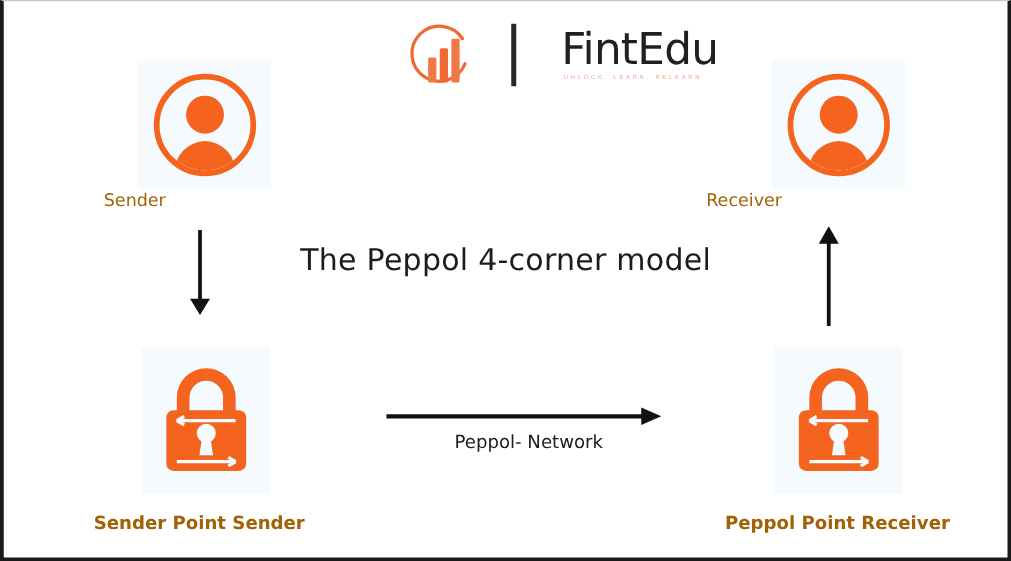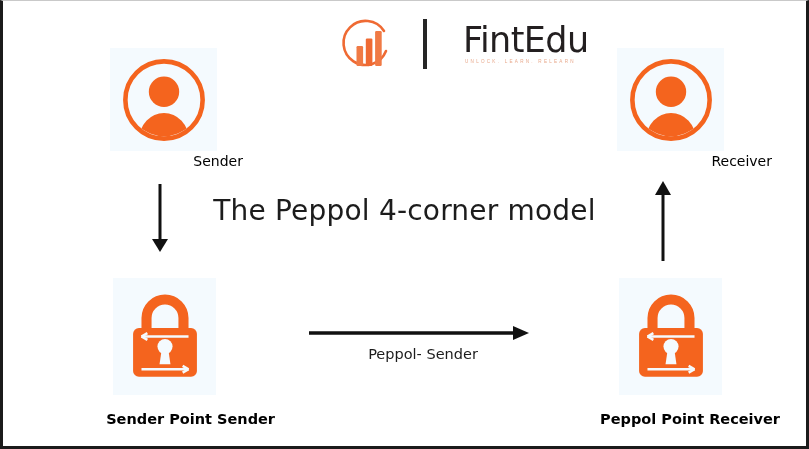--- a/index.html
+++ b/index.html
@@ -20,21 +20,21 @@
     box-sizing: border-box;
     border-left: 3px solid #1b1b1b;
     border-right: 3px solid #1b1b1b;
     border-bottom: 3px solid #1b1b1b;
     border-top: 1px solid #c9c9c9;
   }
 
   
   #logo {
     position: absolute;
-    left: 337px;
+    left: 323px;
     top: 12px;
     display: flex;
     align-items: center;
     height: 62px;
     gap: 27px;
   }
   #logo-mark {
     width: 52px;
     height: 52px;
     flex: 0 0 auto;
@@ -70,21 +70,21 @@
   }
 
   
   #headline {
     position: absolute;
     left: 0;
     right: 0;
     top: 193px;
     text-align: center;
     font-family: "DejaVu Sans", sans-serif;
-    font-size: 28px;
+    font-size: 24px;
     font-weight: 500;
     letter-spacing: 0.2px;
     color: #1c1c1c;
   }
 
   
   .tile {
     position: absolute;
     background: #f4fafe;
     display: flex;
@@ -94,27 +94,27 @@
   .tile svg { display: block; }
 
   #tile-sender   { left: 107px; top: 47px;  width: 107px; height: 103px; }
   #tile-receiver { left: 614px; top: 47px;  width: 107px; height: 103px; }
   #tile-ap-sender   { left: 110px; top: 277px; width: 103px; height: 117px; }
   #tile-ap-receiver { left: 616px; top: 277px; width: 103px; height: 117px; }
 
   
   .caption {
     position: absolute;
-    text-align: right;
-    font-family: "DejaVu Sans", sans-serif;
-    color: #000000;
+    text-align: left;
+    font-family: "DejaVu Sans", sans-serif;
+    color: #a16207;
     white-space: nowrap;
   }
   #cap-sender   { left: 80px;  top: 152px; width: 160px; font-size: 14px; }
-  #cap-receiver { left: 609px; top: 152px; width: 160px; font-size: 14px; }
+  #cap-receiver { left: 562px; top: 152px; width: 160px; font-size: 14px; }
   #cap-ap-sender   { left: 72px;  top: 410px; width: 200px; font-size: 14.5px; font-weight: 700; }
   #cap-ap-receiver { left: 577px; top: 410px; width: 200px; font-size: 14.5px; font-weight: 700; }
 
   
   .arrow { position: absolute; }
   #arrow-down  { left: 145px; top: 183px; }
   #arrow-up    { left: 648px; top: 180px; }
   #arrow-right { left: 306px; top: 322px; }
 
   #network-label {
@@ -242,15 +242,15 @@
     </svg>
   </span>
 
   <span id="arrow-right" class="arrow">
     <svg width="220" height="20" viewBox="0 0 220 20" aria-hidden="true">
       <line x1="0" y1="10" x2="208" y2="10" stroke="#111111" stroke-width="3.4"></line>
       <path d="M204 3 L220 10 L204 17 Z" fill="#111111"></path>
     </svg>
   </span>
 
-  <div id="network-label">Peppol- Sender</div>
+  <div id="network-label">Peppol- Network</div>
 
 </div>
 
 </body></html>

